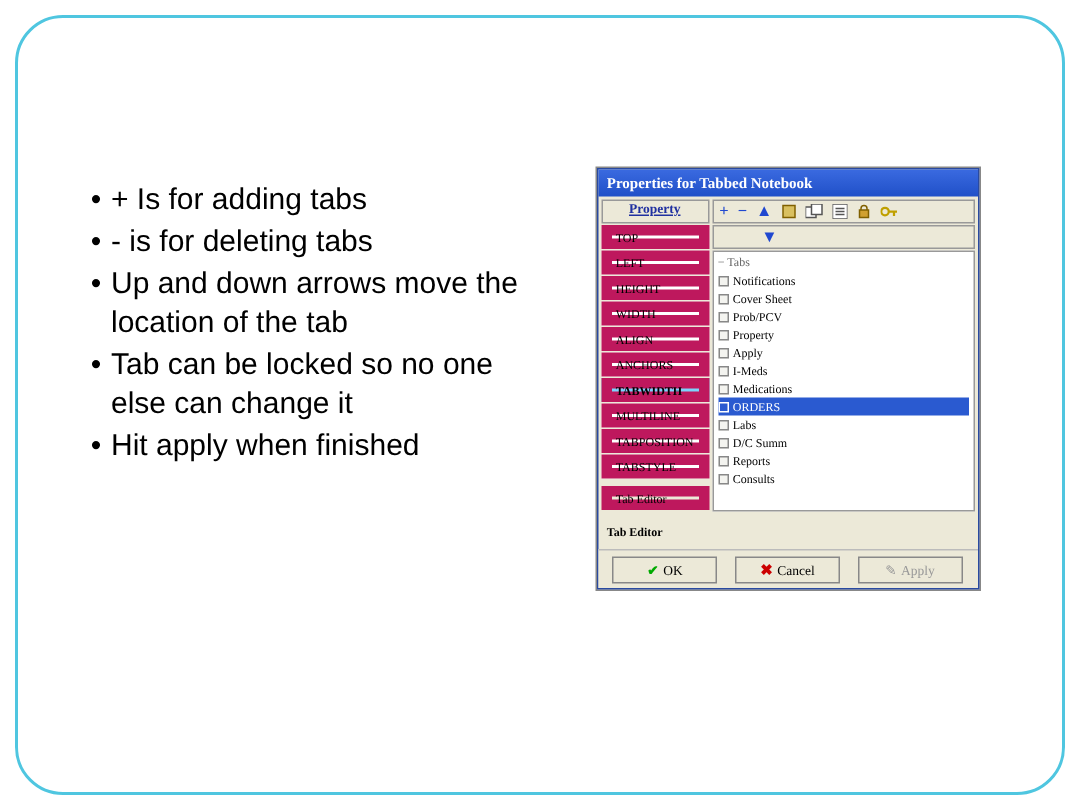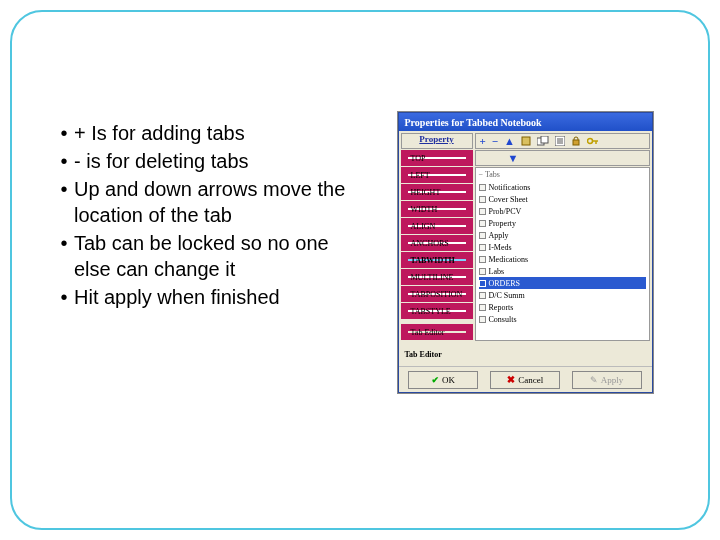--- a/index.html
+++ b/index.html
@@ -283,27 +283,27 @@
                     <span>Apply</span>
                   </div>
                 <div class="tab-item">
                     <span class="sq"></span>
                     <span>I-Meds</span>
                   </div>
                 <div class="tab-item">
                     <span class="sq"></span>
                     <span>Medications</span>
                   </div>
+                <div class="tab-item sel">
+                    <span class="sq"></span>
+                    <span>ORDERS</span>
+                  </div>
                 <div class="tab-item">
                     <span class="sq"></span>
                     <span>Labs</span>
-                  </div>
-                <div class="tab-item sel">
-                    <span class="sq"></span>
-                    <span>ORDERS</span>
                   </div>
                 <div class="tab-item">
                     <span class="sq"></span>
                     <span>D/C Summ</span>
                   </div>
                 <div class="tab-item">
                     <span class="sq"></span>
                     <span>Reports</span>
                   </div>
                 <div class="tab-item">

